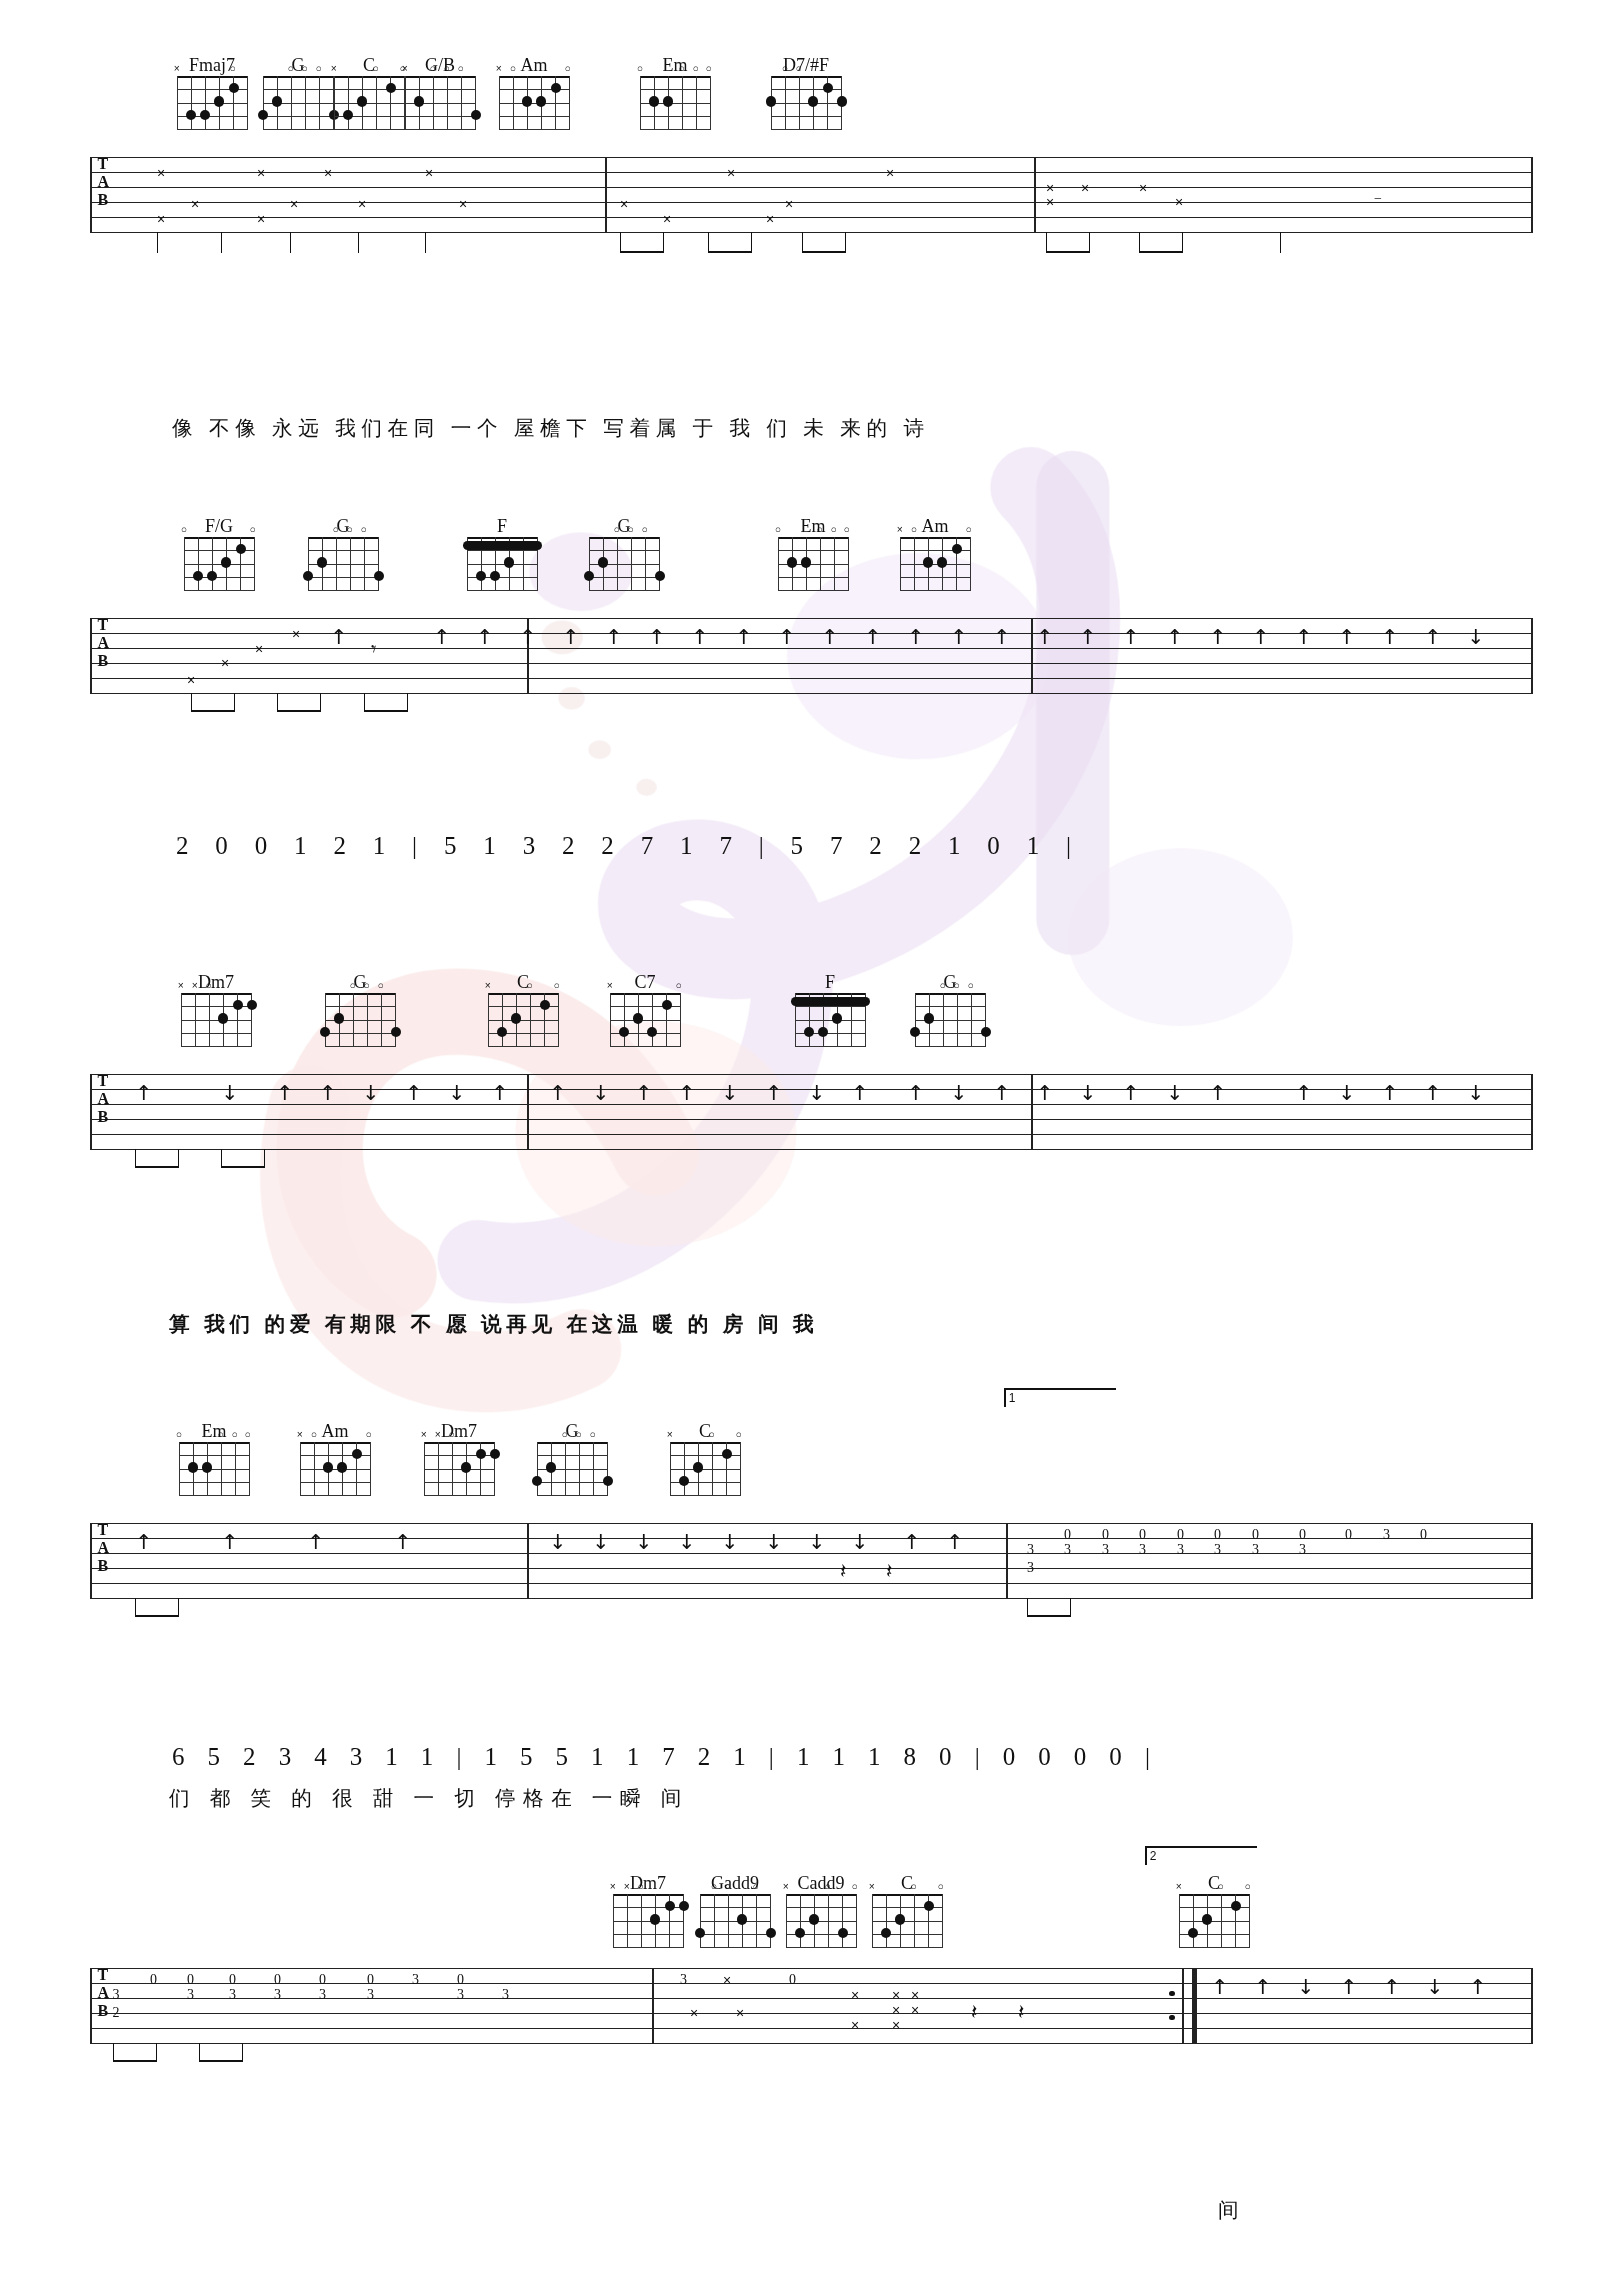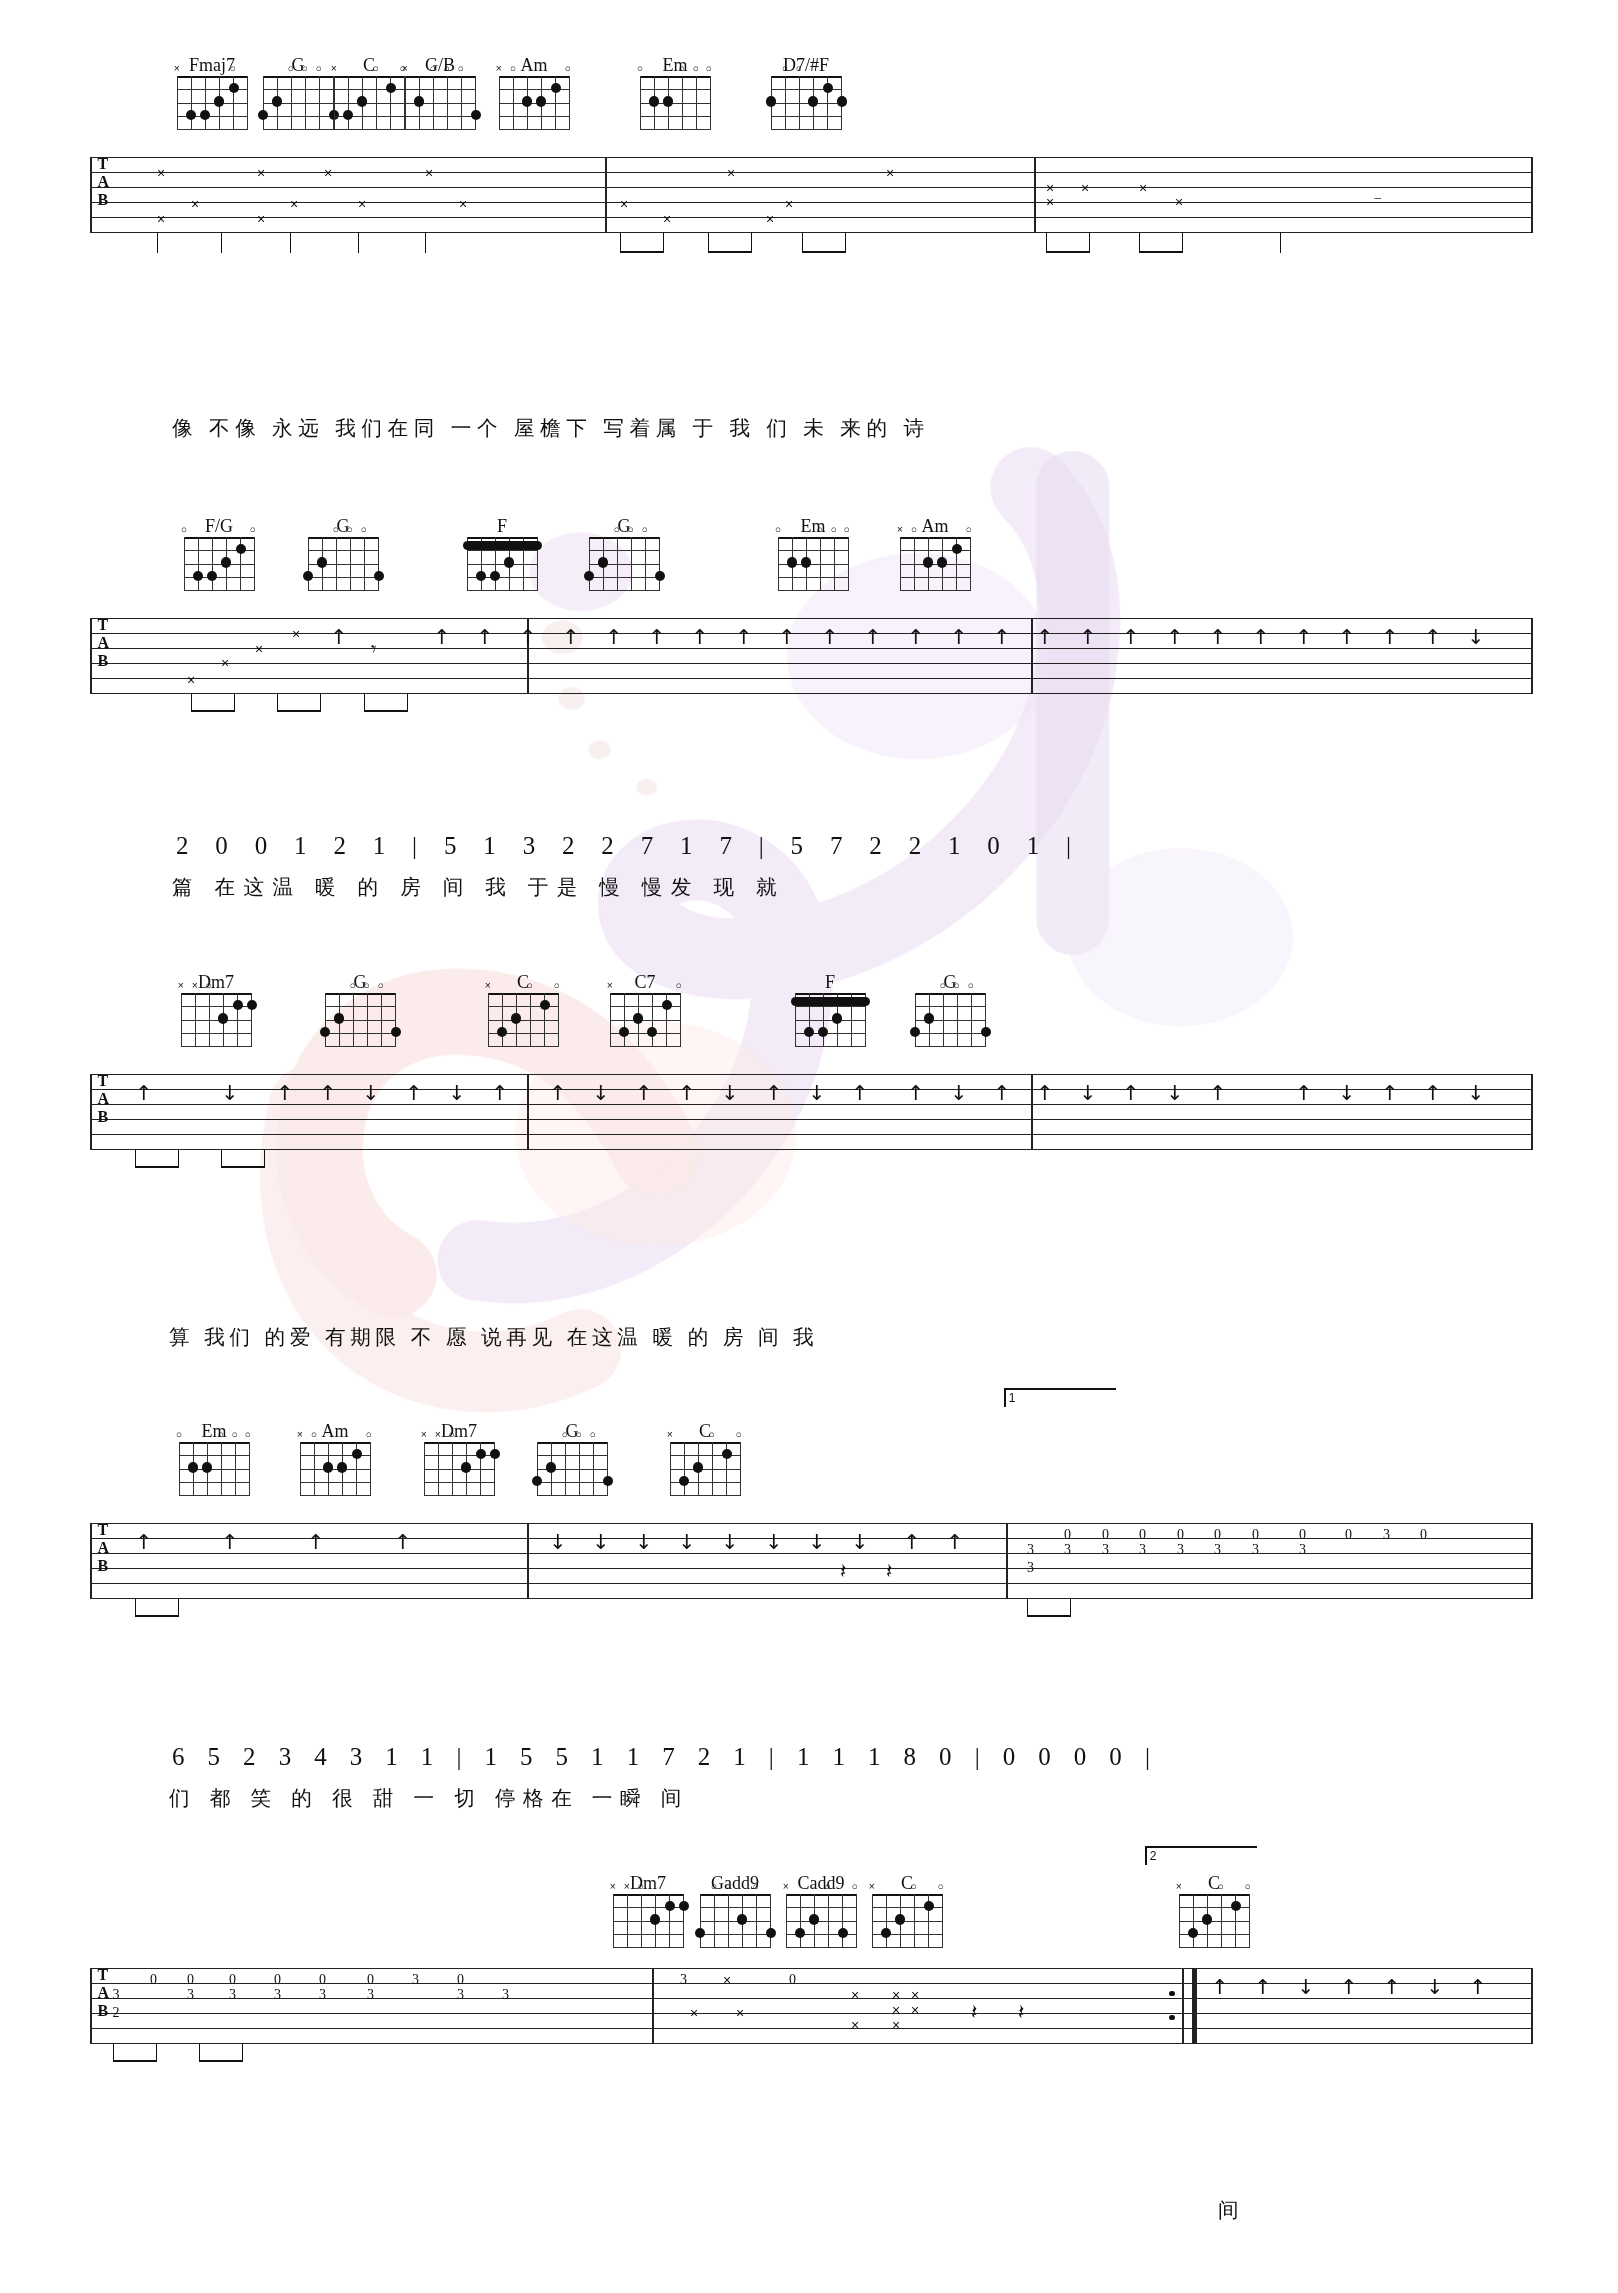--- a/index.html
+++ b/index.html
@@ -651,21 +651,20 @@
       <div class="stem" style="left:230px;top:75px;height:19px;"></div>
       <div class="beam" style="left:187px;top:92px;width:43px;"></div>
       <div class="stem" style="left:274px;top:75px;height:19px;"></div>
       <div class="stem" style="left:317px;top:75px;height:19px;"></div>
       <div class="beam" style="left:274px;top:92px;width:43px;"></div>
     </div>
   </div>
 
   <div class="melody" style="top:832px;">
     <div class="mnote" style="left:176px;top:0;letter-spacing:10.3px;">2 0 0  1 2 1 | 5  1 3 2 2  7 1 7 | 5  7 2 2 1 0 1 |</div>
-    <div class="lyric" style="left:172px;top:41px;letter-spacing:8.4px;">篇   在这温 暖 的 房 间 我 于是 慢 慢发 现 就</div>
   </div>
 
   <div class="system" style="top:973px;height:225px;">
 
     <div class="chord" style="left:171px;top:0;">
       <div class="cname">Dm7</div>
       <div class="grid">
         <div class="nut"></div>
         <div class="vline" style="left:0"></div>
           <div class="vline" style="left:14px"></div>
@@ -843,21 +842,21 @@
       <div class="stem" style="left:45px;top:75px;height:19px;"></div>
       <div class="stem" style="left:88px;top:75px;height:19px;"></div>
       <div class="beam" style="left:45px;top:92px;width:43px;"></div>
       <div class="stem" style="left:131px;top:75px;height:19px;"></div>
       <div class="stem" style="left:174px;top:75px;height:19px;"></div>
       <div class="beam" style="left:131px;top:92px;width:43px;"></div>
     </div>
   </div>
 
   <div class="melody" style="top:1282px;">
-    <div class="lyric" style="left:169px;top:41px;letter-spacing:4.7px;">算 我们 的爱 有期限  不 愿 说再见  在这温 暖 的 房 间  我</div>
+    <div class="lyric" style="left:169px;top:28px;letter-spacing:4.7px;font-weight:bold;">算 我们 的爱 有期限  不 愿 说再见  在这温 暖 的 房 间  我</div>
   </div>
 
   <div class="system" style="top:1422px;height:225px;">
 
     <div class="ending" style="left:1004px;top:-34px;width:112px;height:24px;">
       <div class="ebar" style="left:0;top:0;width:1.7px;height:19px;"></div>
       <div class="ebar" style="left:0;top:0;width:112px;height:1.7px;"></div>
       <span style="position:absolute;left:4.7px;top:2.8px;">1</span>
     </div>
 

